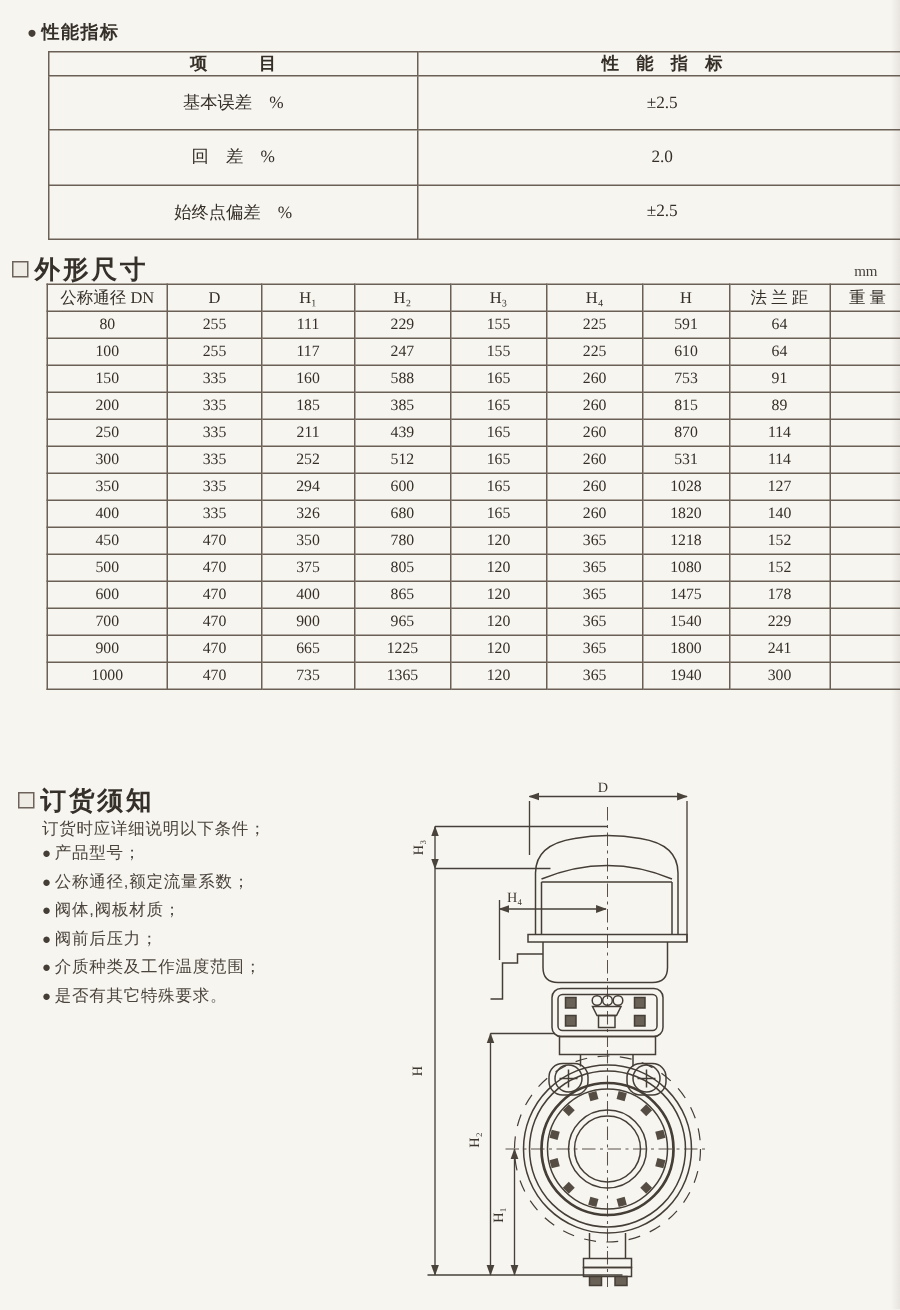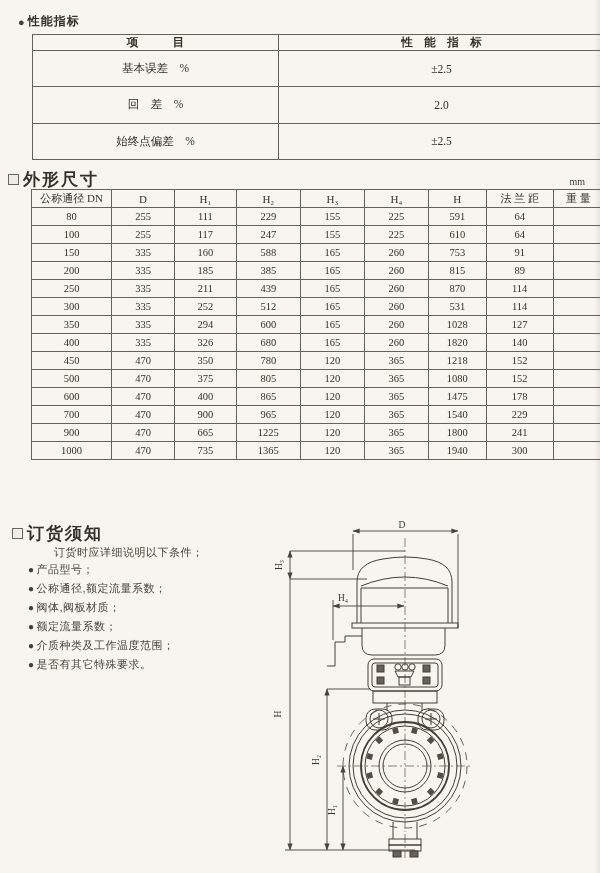--- a/index.html
+++ b/index.html
@@ -37,21 +37,21 @@
   .dim-table { left:15px; top:189px; width:573px; height:212px; font-size:10.5px; border:1.5px solid #4f463d;margin-left:16px; }
   .dim-table th, .dim-table td {
     border:1px solid #6b6056; text-align:center; vertical-align:middle;
     font-family:"Liberation Serif", serif; color:#352f28; white-space:pre;
     height:18px; padding:0;
   }
   .dim-table th { font-size:11px; font-weight:normal; }
 
   
   .order-heading { left:12px; top:522px; }
-  .order-intro { left:54px; top:545px; font-size:11px; color:#4a443c; letter-spacing:0.5px; }
+  .order-intro { left:28px; top:545px; font-size:11px; color:#4a443c; letter-spacing:0.5px; }
   .order-list { left:28px; top:560px; list-style:none; font-size:11px; color:#4a443c; }
   .order-list li { line-height:19px; display:flex; align-items:center; letter-spacing:0.5px; }
   .order-list .li-bullet { margin-right:2px; font-size:10px; color:#453e36; }
 
   
   .edge-shade { right:0; top:0; width:6px; height:873px;
     background:linear-gradient(to right, rgba(0,0,0,0), rgba(90,80,70,0.10)); }
 </style>
 </head>
 <body>
@@ -292,21 +292,21 @@
     <li>
       <span class="li-bullet">●</span>
       <span>公称通径,额定流量系数；</span>
     </li>
     <li>
       <span class="li-bullet">●</span>
       <span>阀体,阀板材质；</span>
     </li>
     <li>
       <span class="li-bullet">●</span>
-      <span>额定流量系数；</span>
+      <span>阀前后压力；</span>
     </li>
     <li>
       <span class="li-bullet">●</span>
       <span>介质种类及工作温度范围；</span>
     </li>
     <li>
       <span class="li-bullet">●</span>
       <span>是否有其它特殊要求。</span>
     </li>
   </ul>

